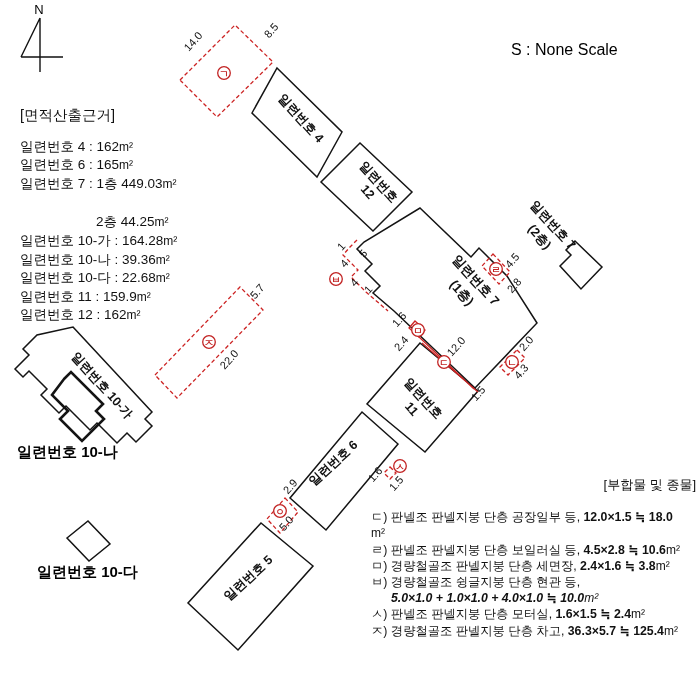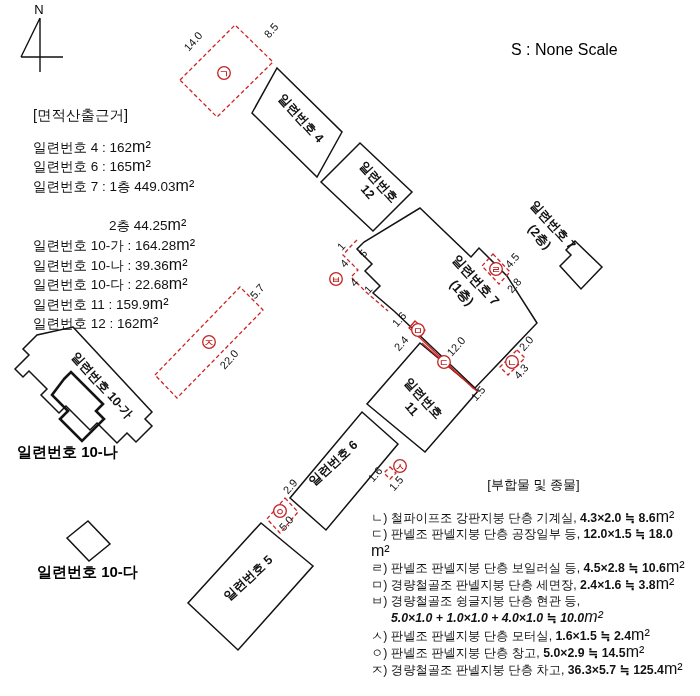--- a/index.html
+++ b/index.html
@@ -13,27 +13,27 @@
   .mark{font-size:9.5px;font-weight:bold;fill:#c22424;text-anchor:middle;}
   .hl{font-size:15px;font-weight:bold;fill:#000;}
   .scale-note{font-size:16px;fill:#000;}
   .north-n{font-size:13px;fill:#000;text-anchor:middle;}
   .outline{fill:none;stroke:#141414;stroke-width:1.5;stroke-linejoin:miter;}
   .outline-bold{fill:none;stroke:#141414;stroke-width:2.6;}
   .redash{fill:none;stroke:#cc2323;stroke-width:1.3;stroke-dasharray:4 2.6;}
   .redsolid{fill:none;stroke:#cc2323;stroke-width:1.3;}
   .mcirc{fill:#ffffff;stroke:#c22424;stroke-width:1.3;}
   .nline{fill:none;stroke:#111;stroke-width:1.4;}
-  #area-basis{position:absolute;left:33px;top:106px;font-size:13.5px;line-height:18.6px;}
+  #area-basis{position:absolute;left:20px;top:106px;font-size:13.5px;line-height:18.6px;}
   #area-basis .ab-title{font-size:14.5px;margin-bottom:13px;}
   .ab-row .val{font-weight:normal;}
   .ab-row.indent{padding-left:76px;margin-top:20px;}
-  .unit{font-size:16px;}
+  .unit{font-size:12px;}
   #attachments{position:absolute;left:371px;top:477px;width:325px;font-size:12.3px;line-height:16.2px;}
-  #attachments .at-title{text-align:center;font-size:13px;margin-bottom:16px;}
+  #attachments .at-title{text-align:right;font-size:13px;margin-bottom:16px;}
   .at-row .calc{font-weight:bold;}
   .at-row .unit-block{display:block;}
   .at-row .calc-line2{padding-left:20px;font-style:italic;}
 </style>
 </head>
 <body>
 
 <svg id="drawing" width="700" height="696" viewBox="0 0 700 696">
 
   <g>
@@ -155,23 +155,21 @@
   <div class="ab-row indent"><span></span><span class="val">2층 44.25</span><span class="unit">m²</span></div>
   <div class="ab-row"><span>일련번호 10-가 : </span><span class="val">164.28</span><span class="unit">m²</span></div>
   <div class="ab-row"><span>일련번호 10-나 : </span><span class="val">39.36</span><span class="unit">m²</span></div>
   <div class="ab-row"><span>일련번호 10-다 : </span><span class="val">22.68</span><span class="unit">m²</span></div>
   <div class="ab-row"><span>일련번호 11 : </span><span class="val">159.9</span><span class="unit">m²</span></div>
   <div class="ab-row"><span>일련번호 12 : </span><span class="val">162</span><span class="unit">m²</span></div>
 </div>
 
 <div id="attachments">
   <div class="at-title">[부합물 및 종물]</div>
-  <div class="at-row"><span>ㄴ)</span> <span>철파이프조 강판지붕 단층 기계실, </span><span class="calc">4.3×2.0 ≒ 8.6</span><span class="unit">m²</span></div>
   <div class="at-row"><span>ㄷ)</span> <span>판넬조 판넬지붕 단층 공장일부 등, </span><span class="calc">12.0×1.5 ≒ 18.0</span><span class="unit unit-block">m²</span></div>
   <div class="at-row"><span>ㄹ)</span> <span>판넬조 판넬지붕 단층 보일러실 등, </span><span class="calc">4.5×2.8 ≒ 10.6</span><span class="unit">m²</span></div>
   <div class="at-row"><span>ㅁ)</span> <span>경량철골조 판넬지붕 단층 세면장, </span><span class="calc">2.4×1.6 ≒ 3.8</span><span class="unit">m²</span></div>
   <div class="at-row"><span>ㅂ)</span> <span>경량철골조 슁글지붕 단층 현관 등,</span>
     <div class="calc-line2"><span class="calc">5.0×1.0 + 1.0×1.0 + 4.0×1.0 ≒ 10.0</span><span class="unit">m²</span></div>
   </div>
   <div class="at-row"><span>ㅅ)</span> <span>판넬조 판넬지붕 단층 모터실, </span><span class="calc">1.6×1.5 ≒ 2.4</span><span class="unit">m²</span></div>
-  <div class="at-row"><span>ㅇ)</span> <span>판넬조 판넬지붕 단층 창고, </span><span class="calc">5.0×2.9 ≒ 14.5</span><span class="unit">m²</span></div>
   <div class="at-row"><span>ㅈ)</span> <span>경량철골조 판넬지붕 단층 차고, </span><span class="calc">36.3×5.7 ≒ 125.4</span><span class="unit">m²</span></div>
 </div>
 
 </body></html>

